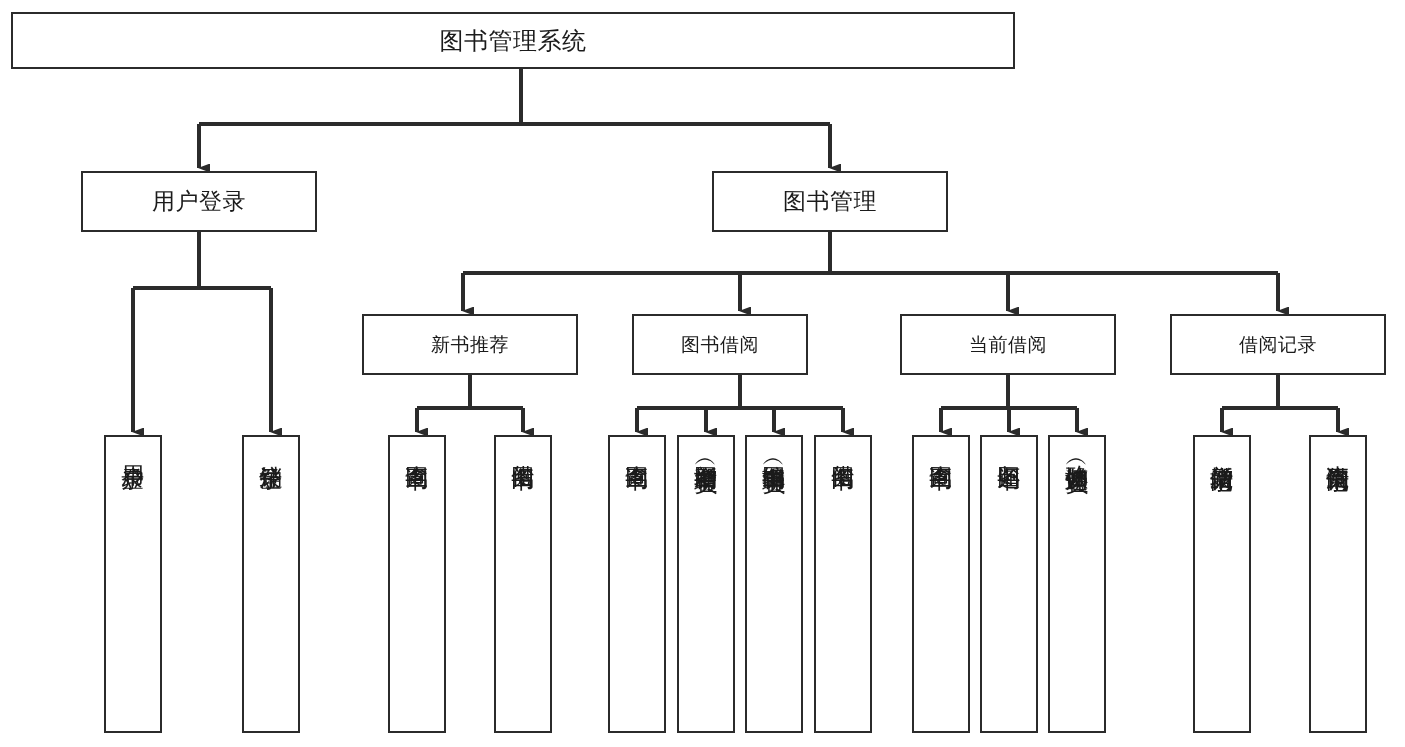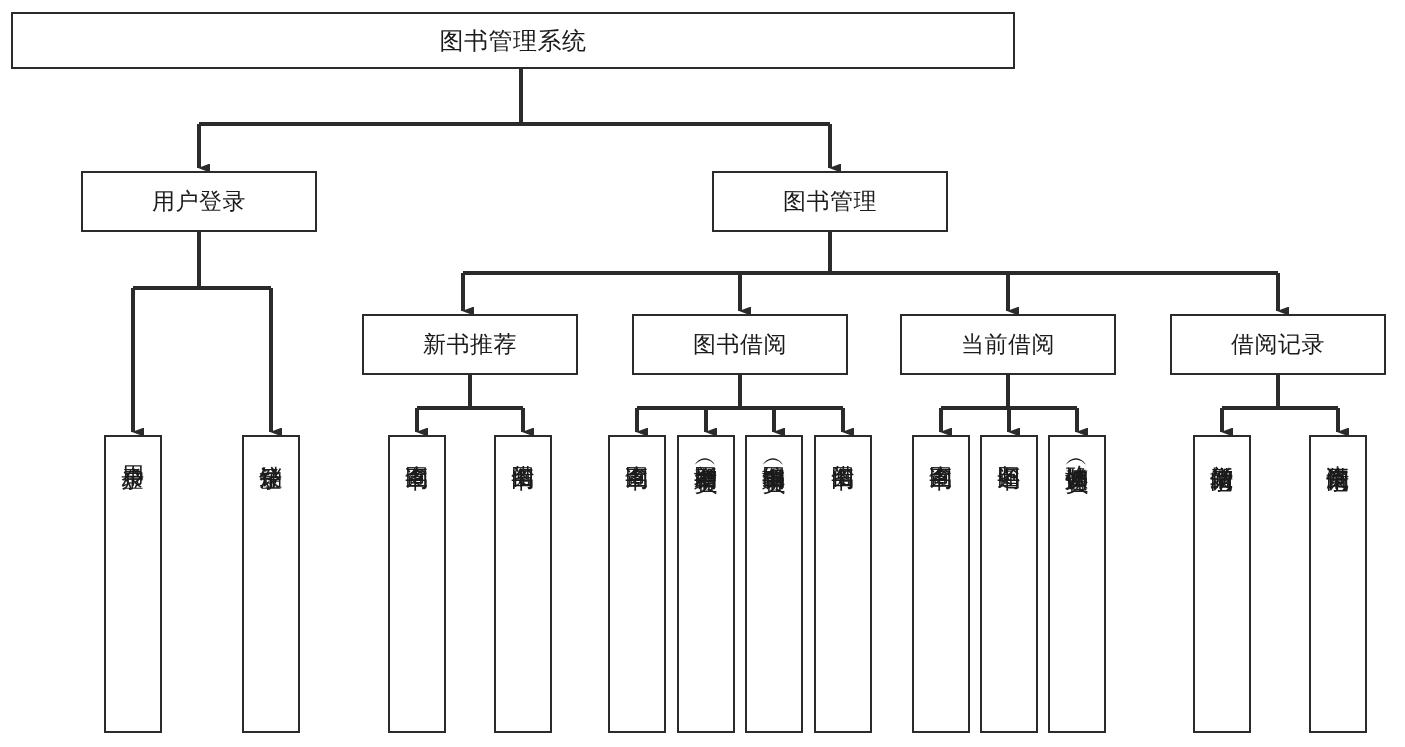--- a/index.html
+++ b/index.html
@@ -38,21 +38,21 @@
   .node-label {
     color: #1b1b1b;
     font-size: 23px;
     line-height: 1.25;
     letter-spacing: 0.5px;
     white-space: nowrap;
     text-align: center;
   }
   .node.level-1 .node-label { font-size: 24px; }
   .node.level-2 .node-label { font-size: 23px; }
-  .node.level-3 .node-label { font-size: 23px; }
+  .node.level-3 .node-label { font-size: 19px; }
   .node.leaf {
     align-items: flex-start;
     justify-content: center;
     padding-top: 10px;
   }
   .node.leaf .node-label {
     writing-mode: vertical-rl;
     text-orientation: upright;
     font-size: 23px;
     line-height: 1.32;
@@ -134,21 +134,21 @@
   <div class="node level-2" style="left:81px; top:171px; width:236px; height:61px;">
     <span class="node-label">用户登录</span>
   </div>
   <div class="node level-2" style="left:712px; top:171px; width:236px; height:61px;">
     <span class="node-label">图书管理</span>
   </div>
 
   <div class="node level-3" style="left:362px; top:314px; width:216px; height:61px;">
     <span class="node-label">新书推荐</span>
   </div>
-  <div class="node level-3" style="left:632px; top:314px; width:216px; height:61px;">
+  <div class="node level-3" style="left:632px; top:314px; width:176px; height:61px;">
     <span class="node-label">图书借阅</span>
   </div>
   <div class="node level-3" style="left:1170px; top:314px; width:216px; height:61px;">
     <span class="node-label">借阅记录</span>
   </div>
   <div class="node level-3" style="left:900px; top:314px; width:216px; height:61px;">
     <span class="node-label">当前借阅</span>
   </div>
 
   <div class="node leaf" style="left:104px; top:435px; width:58px; height:298px;">

